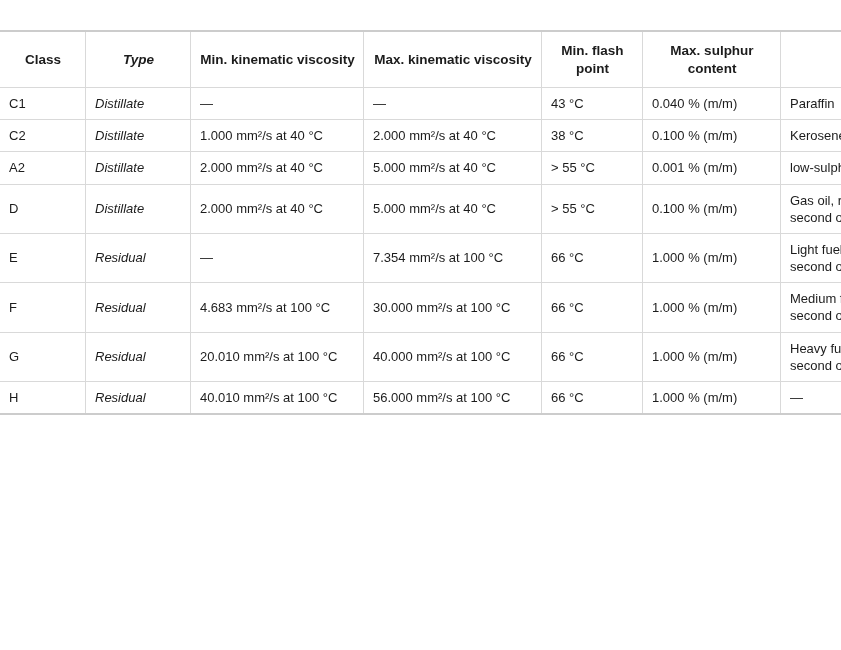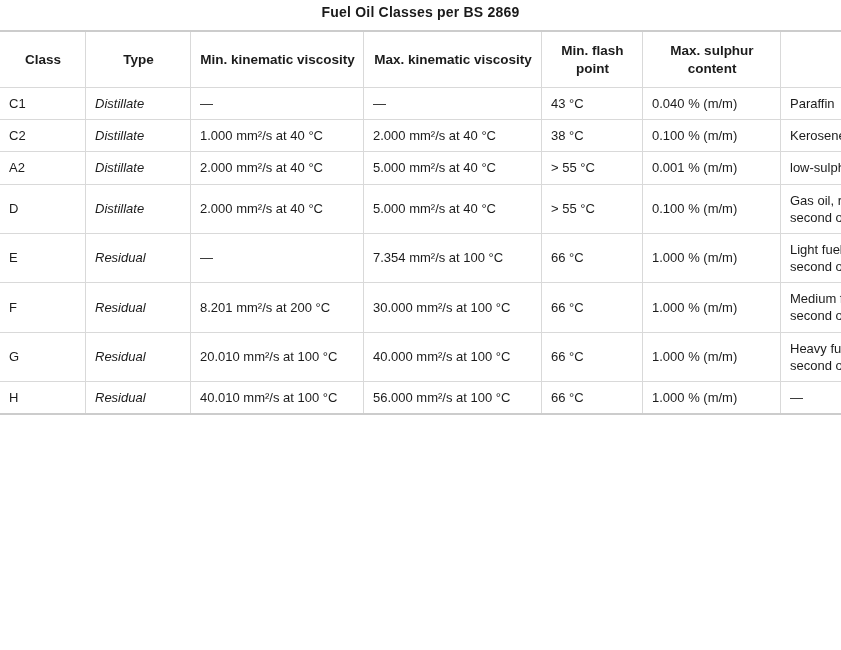--- a/index.html
+++ b/index.html
@@ -65,38 +65,37 @@
   }
   table.fuel-table th {
     font-weight: bold;
     text-align: center;
     font-size: 13.5px;
     padding-top: 10px;
     padding-bottom: 10px;
     line-height: 1.3;
   }
   th.col-class  { width: 68px;  }
-  th.col-type   { width: 87px;  }
+  th.col-type   { width: 87px; font-style: italic;  }
   th.col-minvis { width: 155px; }
   th.col-maxvis { width: 160px; }
   th.col-flash  { width: 83px;  }
   th.col-sulph  { width: 120px; margin-left: 8px; }
   th.col-alias  { width: 168px; }
   td.cell-class { text-align: left; }
   td.cell-type  { text-align: left; font-style: italic; }
   .dash-cell {
     letter-spacing: 0;
   }
 </style>
 </head>
 <body>
 
 <div class="page">
 
-  <div class="table-title">Fuel Oil Classes per BS 2869</div>
 
   <table class="fuel-table">
     <thead>
       <tr>
         <th class="col-class">Class</th>
         <th class="col-type">Type</th>
         <th class="col-minvis">Min. kinematic viscosity</th>
         <th class="col-maxvis">Max. kinematic viscosity</th>
         <th class="col-flash">Min. flash point</th>
         <th class="col-sulph">Max. sulphur content</th>
@@ -145,21 +144,21 @@
         <td class="cell-type">Residual</td>
         <td class="dash-cell">—</td>
         <td>7.354 mm²/s at 100 °C</td>
         <td>66 °C</td>
         <td>1.000 % (m/m)</td>
         <td>Light fuel oil, LFO, 250-second oil</td>
       </tr>
       <tr>
         <td class="cell-class">F</td>
         <td class="cell-type">Residual</td>
-        <td>8.201 mm²/s at 200 °C</td>
+        <td>4.683 mm²/s at 100 °C</td>
         <td>30.000 mm²/s at 100 °C</td>
         <td>66 °C</td>
         <td>1.000 % (m/m)</td>
         <td>Medium fuel oil, MFO, 1000-second oil</td>
       </tr>
       <tr>
         <td class="cell-class">G</td>
         <td class="cell-type">Residual</td>
         <td>20.010 mm²/s at 100 °C</td>
         <td>40.000 mm²/s at 100 °C</td>

